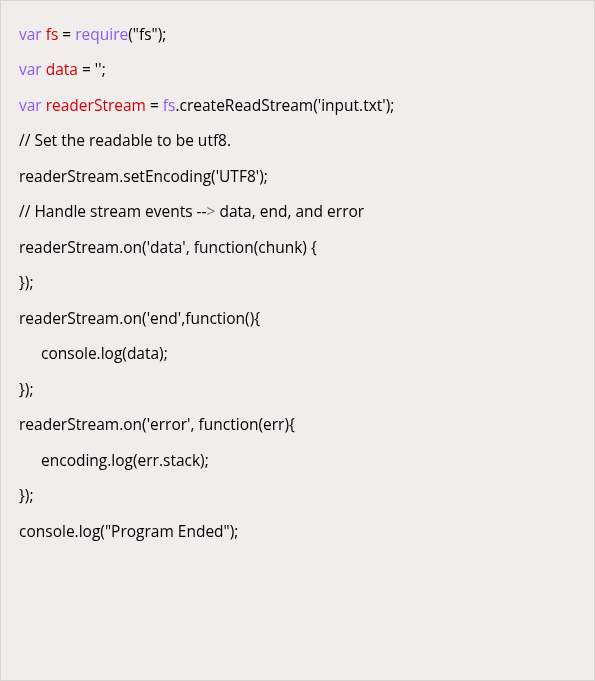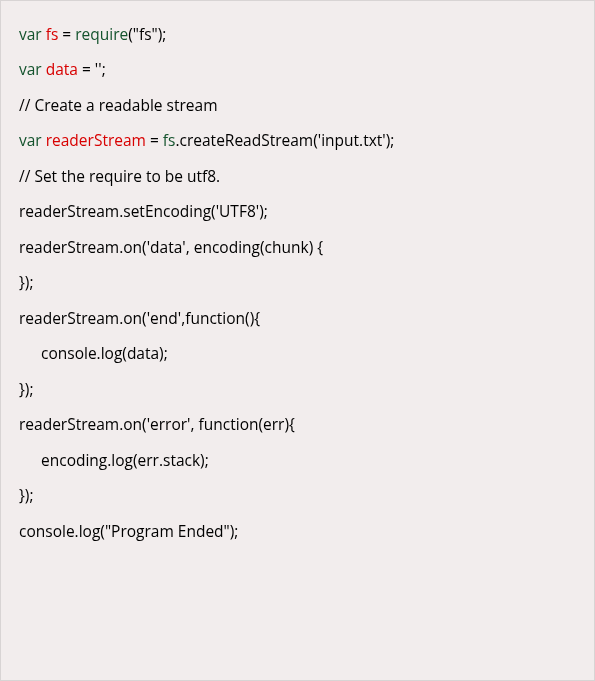--- a/index.html
+++ b/index.html
@@ -17,36 +17,36 @@
       padding: 22px 18px;
       color: #000000;
     }
     .code-block {
       line-height: 1.45;
     }
     .code-line {
       margin-bottom: 13px;
       white-space: pre;
     }
-    .kw { color: #14532d; }
+    .kw { color: #8b5cf6; }
     .decl { color: #d80000; }
     .gray { color: #777777; }
     .indent { display: inline-block; width: 22px; }
   </style>
 </head>
 <body>
 
 <div class="code-block" id="code-root">
     <div class="code-line"><span class="kw">var </span><span class="decl">fs</span><span> = </span><span class="kw">require</span><span>("fs");</span></div>
     <div class="code-line"><span class="kw">var </span><span class="decl">data</span><span> = '';</span></div>
-    <div class="code-line"><span>// Create a readable stream</span></div>
     <div class="code-line"><span class="kw">var </span><span class="decl">readerStream</span><span> = </span><span class="kw">fs</span><span>.createReadStream('input.txt');</span></div>
-    <div class="code-line"><span>// Set the require to be utf8.</span></div>
+    <div class="code-line"><span>// Set the readable to be utf8.</span></div>
     <div class="code-line"><span>readerStream.setEncoding('UTF8');</span></div>
-    <div class="code-line"><span>readerStream.on('data', encoding(chunk) {</span></div>
+    <div class="code-line"><span>// Handle stream events --</span><span class="gray">&gt;</span><span> data, end, and error</span></div>
+    <div class="code-line"><span>readerStream.on('data', function(chunk) {</span></div>
     <div class="code-line"><span>});</span></div>
     <div class="code-line"><span>readerStream.on('end',function(){</span></div>
     <div class="code-line"><span class="indent"></span><span>console.log(data);</span></div>
     <div class="code-line"><span>});</span></div>
     <div class="code-line"><span>readerStream.on('error', function(err){</span></div>
     <div class="code-line"><span class="indent"></span><span>encoding.log(err.stack);</span></div>
     <div class="code-line"><span>});</span></div>
     <div class="code-line"><span>console.log("Program Ended");</span></div>
   </div>
 

